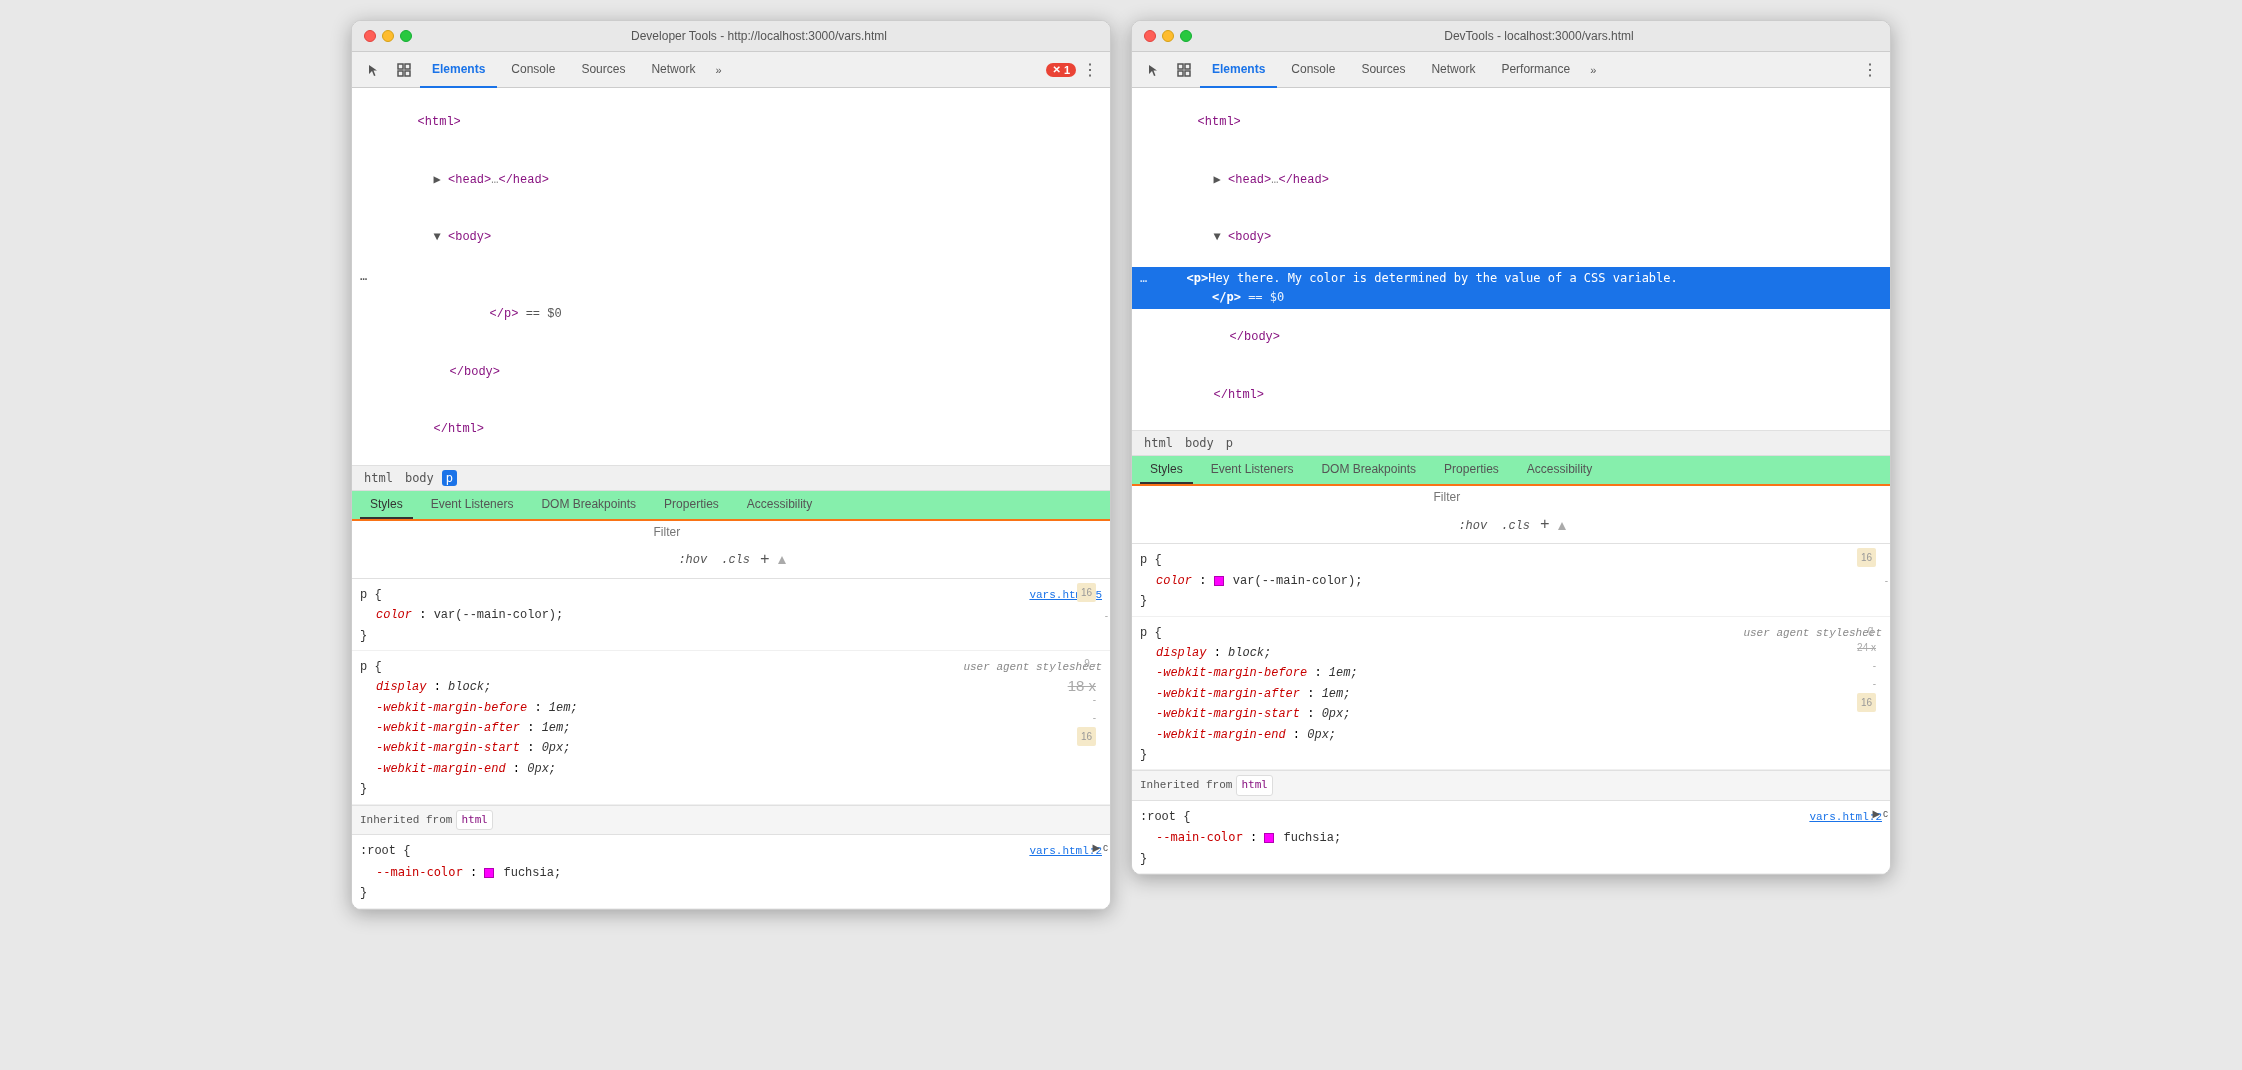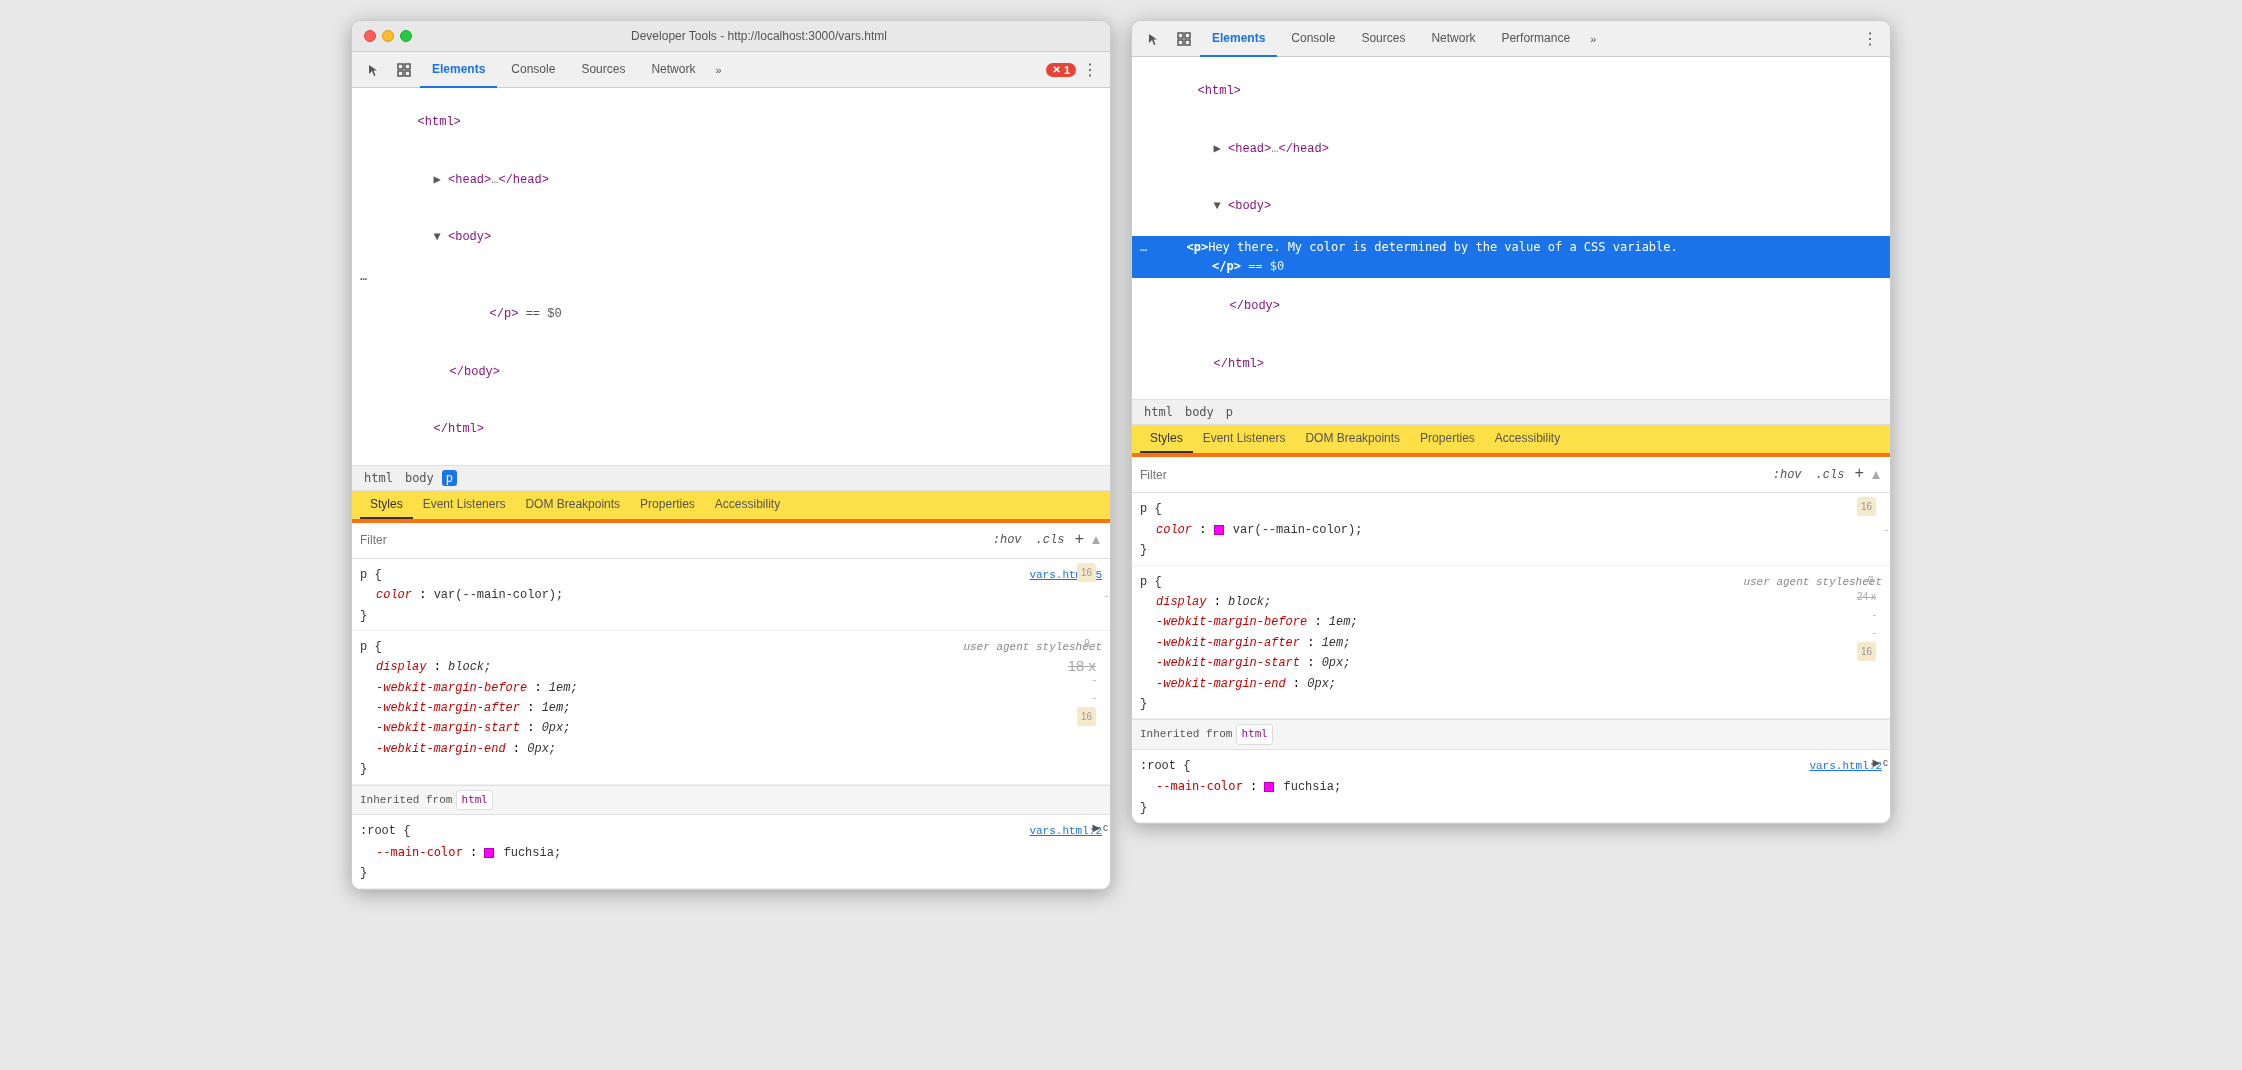--- a/index.html
+++ b/index.html
@@ -157,24 +157,25 @@
       border-radius: 3px;
     }
     .bc-item.active {
       background: #1a73e8;
       color: white;
       border-radius: 3px;
     }
 
     
     .panel-tabs {
-      background: #fde047;
-      border-bottom: 4px solid #f97316;
+      background: #86efac;
+      border-bottom: 2px solid #f97316;
       display: flex;
       padding: 0 8px;
+      gap: 8px;
     }
     .panel-tab {
       padding: 6px 10px;
       font-size: 12px;
       color: #555;
       cursor: pointer;
       border-bottom: 2px solid transparent;
       white-space: nowrap;
     }
     .panel-tab.active {
@@ -189,20 +190,21 @@
       font-family: 'Menlo', 'Monaco', 'Courier New', monospace;
       font-size: 12px;
       line-height: 1.7;
     }
     .filter-bar {
       display: flex;
       align-items: center;
       padding: 4px 8px;
       border-bottom: 1px solid #e0e0e0;
       gap: 8px;
+      flex-direction: column;
     }
     .filter-input {
       flex: 1;
       border: none;
       background: none;
       font-size: 12px;
       color: #333;
       outline: none;
     }
     .filter-actions {
@@ -449,20 +451,28 @@
           <span class="css-prop-value">fuchsia;</span>
         </div>
         <div class="css-brace">}</div>
         <div style="position:absolute; right:2px; top:4px; color:#555; font-size:10px; font-family:-apple-system,sans-serif; cursor:pointer">▶ c</div>
       </div>
     </div>
   </div>
 
   <div class="devtools-window">
 
+    <div class="title-bar">
+      <div class="traffic-lights">
+        <span class="tl tl-red"></span>
+        <span class="tl tl-yellow"></span>
+        <span class="tl tl-green"></span>
+      </div>
+      <div class="title-text">DevTools - localhost:3000/vars.html</div>
+    </div>
 
     <div class="toolbar">
       <div class="toolbar-icon">
         <svg width="14" height="14" viewBox="0 0 14 14">
             <path d="M2 2 L2 11 L5 8 L7 13 L8.5 12.5 L6.5 7.5 L10 7.5 Z" fill="#555"></path>
           </svg>
       </div>
       <div class="toolbar-icon">
         <svg width="14" height="14" viewBox="0 0 14 14">
             <rect x="1" y="1" width="5" height="5" fill="none" stroke="#555" stroke-width="1.5"></rect>

